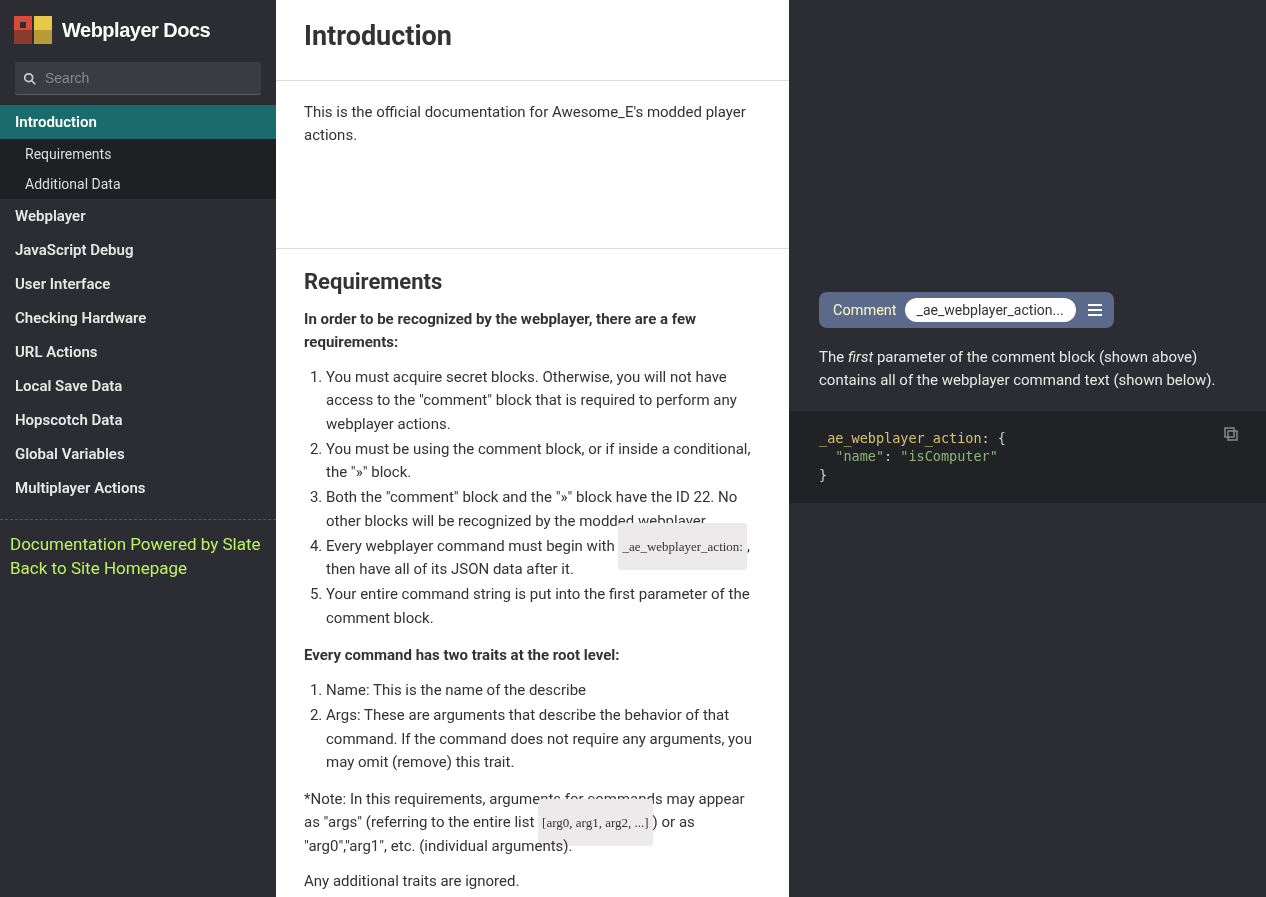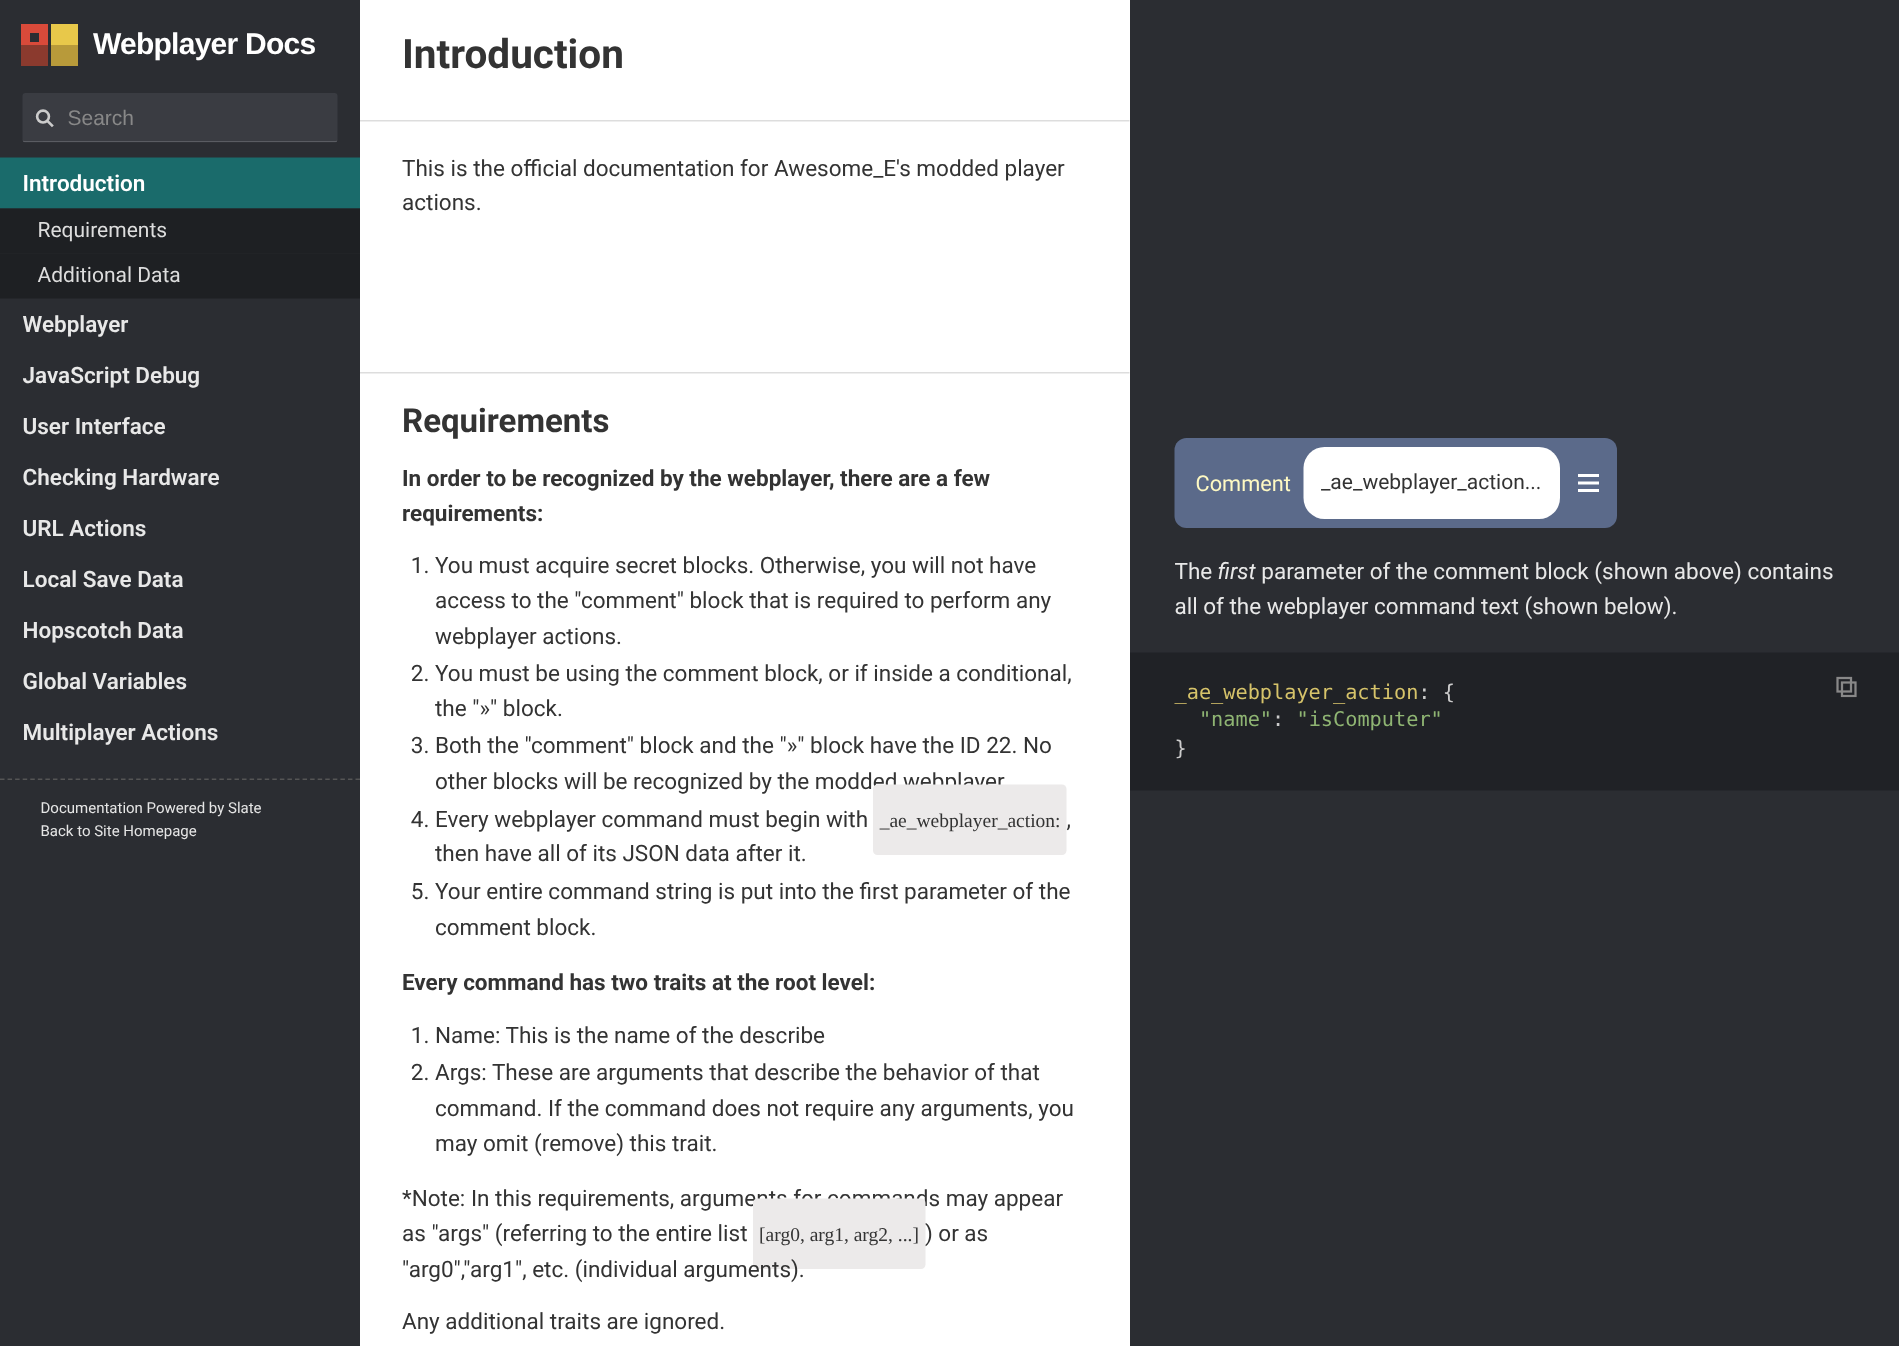--- a/index.html
+++ b/index.html
@@ -8,21 +8,21 @@
   background: #2b2d32;
   color: #fff;
   display: flex;
   width: 1266px;
   height: 897px;
   overflow: hidden;
 }
 
 
 .sidebar {
-  width: 240px;
+  width: 276px;
   background: #2b2d32;
   display: flex;
   flex-direction: column;
   flex-shrink: 0;
 }
 .logo-area {
   display: flex;
   align-items: center;
   padding: 16px 14px 12px;
   gap: 10px;
@@ -95,23 +95,23 @@
   padding: 7px 15px 7px 25px;
   font-size: 14px;
   font-weight: 400;
   color: #ddd;
   background: #1e2023;
   cursor: pointer;
 }
 .sidebar-footer {
   margin-top: 14px;
   border-top: 1px dashed #555;
-  padding: 14px 27px;
-  font-size: 10px;
-  color: #e5e5e5;
+  padding: 14px 10px;
+  font-size: 17px;
+  color: #bef264;
 }
 .sidebar-footer div { margin-bottom: 4px; cursor: pointer; }
 
 
 .content {
   width: 513px;
   background: #fff;
   color: #333;
   overflow-y: auto;
   flex-shrink: 0;
@@ -176,21 +176,21 @@
   gap: 8px;
 }
 .comment-label {
   color: #fef9c3;
   font-size: 14.5px;
 }
 .comment-input {
   background: #fff;
   color: #333;
   border-radius: 14px;
-  padding: 16px 12px;
+  padding: 4px 12px;
   font-size: 14px;
   min-width: 140px;
 }
 .hamburger {
   display: flex;
   flex-direction: column;
   gap: 3px;
   padding: 2px 4px;
 }
 .hamburger span {

